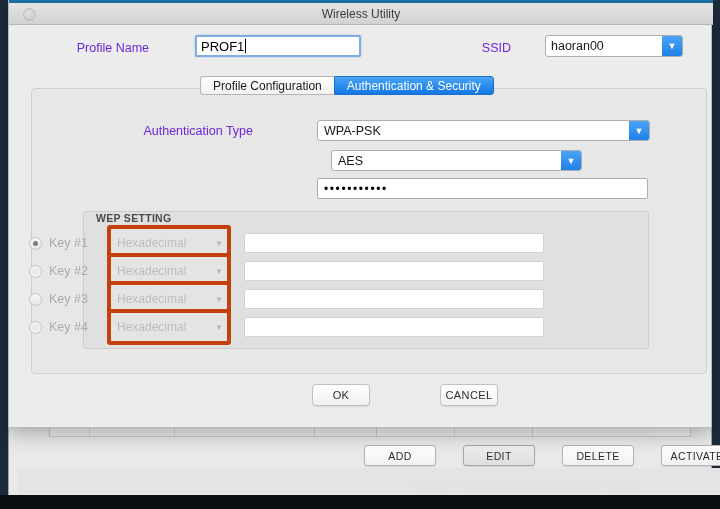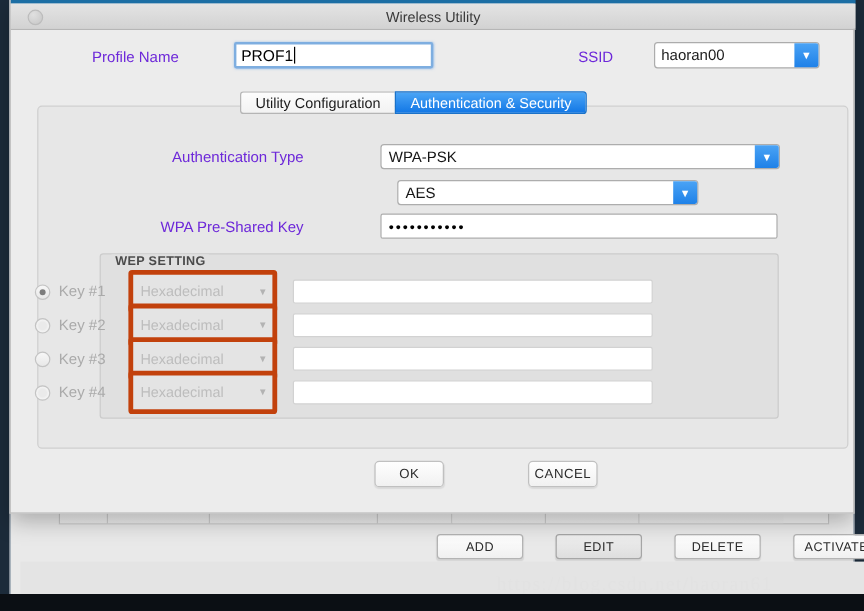--- a/index.html
+++ b/index.html
@@ -421,38 +421,37 @@
       <span id="profile-name-caret"></span>
   </div>
 
   <div class="fld-label" id="ssid-label">SSID</div>
   <div id="ssid-select">
     <span>haoran00</span>
     <span class="blue-arrow">▼</span>
   </div>
 
   <div id="tabs">
-    <div class="tab inactive">Utility Configuration</div>
+    <div class="tab inactive">Profile Configuration</div>
     <div class="tab active">Authentication &amp; Security</div>
   </div>
 
   <div id="tab-panel"></div>
 
   <div class="fld-label" id="auth-label">Authentication Type</div>
   <div class="combo" id="auth-type-select">
     <span>WPA-PSK</span>
     <span class="blue-arrow">▼</span>
   </div>
 
   <div class="combo" id="enc-type-select">
     <span>AES</span>
     <span class="blue-arrow">▼</span>
   </div>
 
-  <div class="fld-label" id="psk-label">WPA Pre-Shared Key</div>
   <div id="psk-input">
     <span>•••••••••••</span>
   </div>
 
   <div id="wep-group"></div>
   <div id="wep-legend">WEP SETTING</div>
 
   <div class="wep-row" style="top:232px">
     <div class="radio checked"></div>
     <div class="key-label">Key #1</div>

